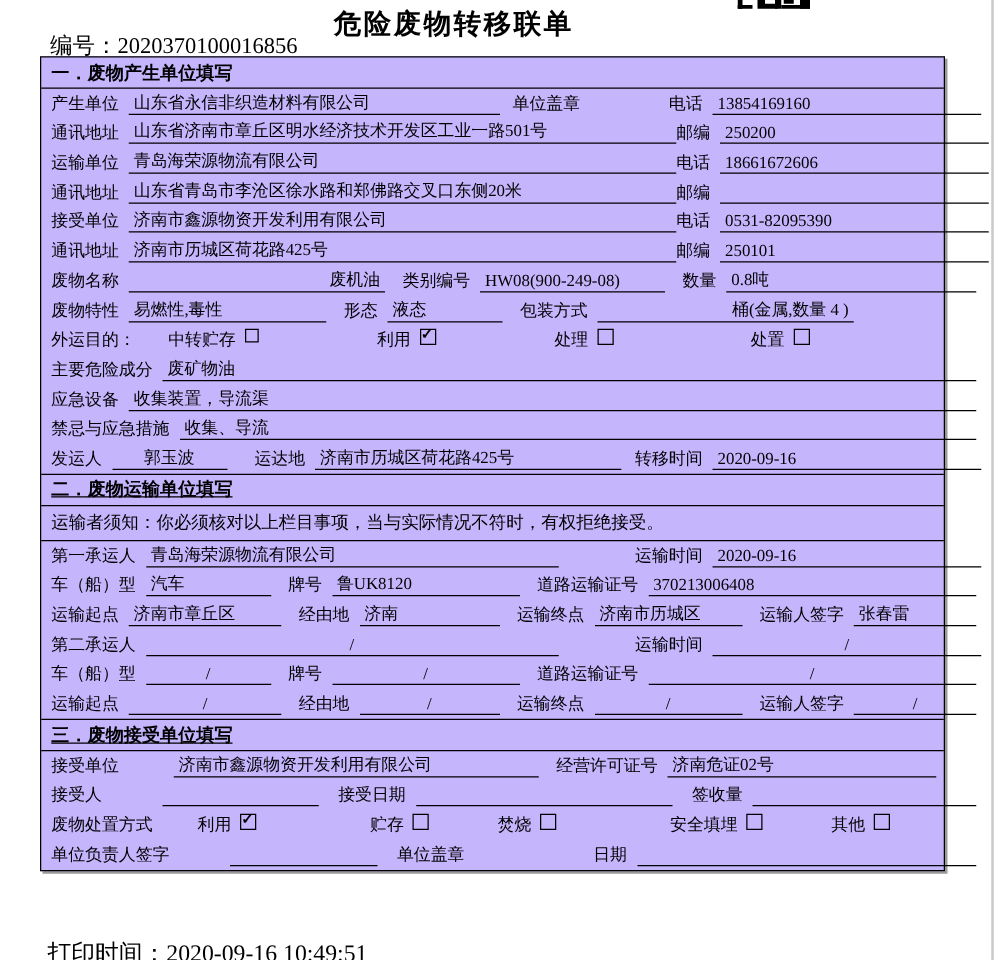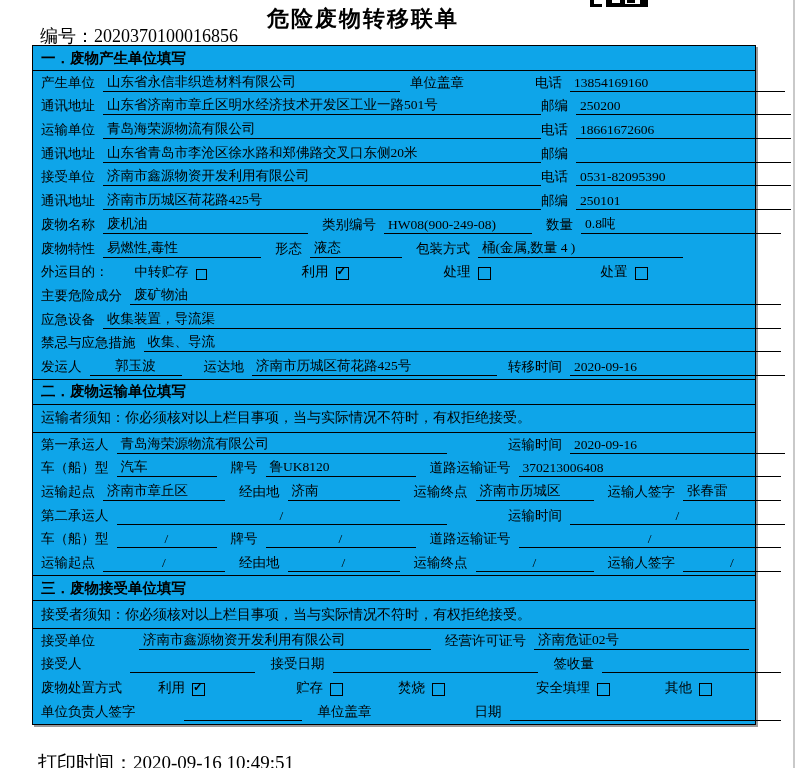--- a/index.html
+++ b/index.html
@@ -8,27 +8,27 @@
     font-family:"Liberation Serif","DejaVu Serif",serif;
     color:#000;overflow:hidden;
   }
   .page-edge{position:absolute;top:0;bottom:0;right:1px;width:2px;background:#c9c9c9;}
   .serial{position:absolute;left:40px;top:13px;font-size:18px;white-space:nowrap;margin-top:11px;}
   .doc-title{position:absolute;left:0;right:70px;top:4px;text-align:center;
     font-size:22px;font-weight:bold;letter-spacing:2px;}
   .qr-frag{position:absolute;left:590px;top:0;width:58px;height:8px;}
   .form-table{
     position:absolute;left:32px;top:45px;width:724px;box-sizing:border-box;
-    border:1.5px solid #000;background:#0ea5e9;box-shadow:2px 2px 0 #9a9a9a;
+    border:1.5px solid #000;background:#c4b5fd;box-shadow:2px 2px 0 #9a9a9a;
   }
   .sec-header{
     height:24px;display:flex;align-items:center;padding:0 8px;
     font-size:14.5px;font-weight:bold;border-bottom:1.5px solid #000;
   }
-  .sec-header.mid{border-top:1.5px solid #000;}
+  .sec-header.mid{border-top:1.5px solid #000;text-decoration:underline;}
   .notice{
     height:27px;display:flex;align-items:center;padding:0 8px;
     font-size:14px;border-bottom:1.5px solid #000;white-space:nowrap;
   }
   .r{
     height:23.7px;display:flex;align-items:flex-end;
     padding:0 6px 3px 8px;font-size:13.5px;overflow:visible;box-sizing:border-box;
   }
   .lb{white-space:nowrap;margin-right:8px;flex:none;}
   .v{
@@ -39,23 +39,23 @@
   .vflex{flex:1 1 auto;}
   .vright{width:215px;margin-right:-36px;}
   .ovr{margin-right:-32px;}
   .mla{margin-left:auto;}
   .ml10{margin-left:10px;} .ml14{margin-left:14px;} .ml16{margin-left:16px;}
   .ml22{margin-left:22px;} .ml28{margin-left:28px;} .ml36{margin-left:36px;}
   .ml40{margin-left:40px;} .ml55{margin-left:55px;} .ml60{margin-left:91px;}
   .ml95{margin-left:95px;} .ml110{margin-left:110px;} .ml18{margin-left:18px;}
   .vw92{width:92px;} .vw100{width:100px;} .vw112{width:112px;} .vw118{width:118px;}
   .vw122{width:122px;} .vw125{width:125px;} .vw148{width:148px;} .vw150{width:150px;}
-  .vw158{width:158px;} .vw205{width:205px;} .vw245{width:245px;} .vw292{width:292px;}
+  .vw158{width:158px;} .vw205{width:205px;text-align:right;} .vw245{width:245px;} .vw292{width:292px;}
   .vw297{width:297px;} .vw330{width:330px;} .vw438{width:438px;}
-  .opt{white-space:nowrap;display:flex;align-items:flex-end;}
+  .opt{white-space:nowrap;display:flex;}
   .cb{
     display:inline-block;width:11px;height:11px;border:1.3px solid #000;
     margin-left:7px;position:relative;flex:none;margin-bottom:1px;
   }
   .cb.small{width:9px;height:9px;}
   .cb.checked::after{
     content:"✓";position:absolute;left:0px;top:-4px;font-size:12px;font-weight:bold;
   }
   .print-line{position:absolute;left:38px;top:750px;font-size:19px;white-space:nowrap;}
 </style>
@@ -239,21 +239,20 @@
     <span class="v vw122 c">/</span>
     <span class="lb ml14">经由地</span>
     <span class="v vw112 c">/</span>
     <span class="lb ml14">运输终点</span>
     <span class="v vw118 c">/</span>
     <span class="lb ml14">运输人签字</span>
     <span class="v vflex ovr c">/</span>
   </div>
 
   <div class="sec-header mid">三．废物接受单位填写</div>
-  <div class="notice">接受者须知：你必须核对以上栏目事项，当与实际情况不符时，有权拒绝接受。</div>
 
   <div class="r">
     <span class="lb">接受单位</span>
     <span class="v vw292 ml36">济南市鑫源物资开发利用有限公司</span>
     <span class="lb ml14">经营许可证号</span>
     <span class="v vflex">济南危证02号</span>
   </div>
 
   <div class="r">
     <span class="lb">接受人</span>

